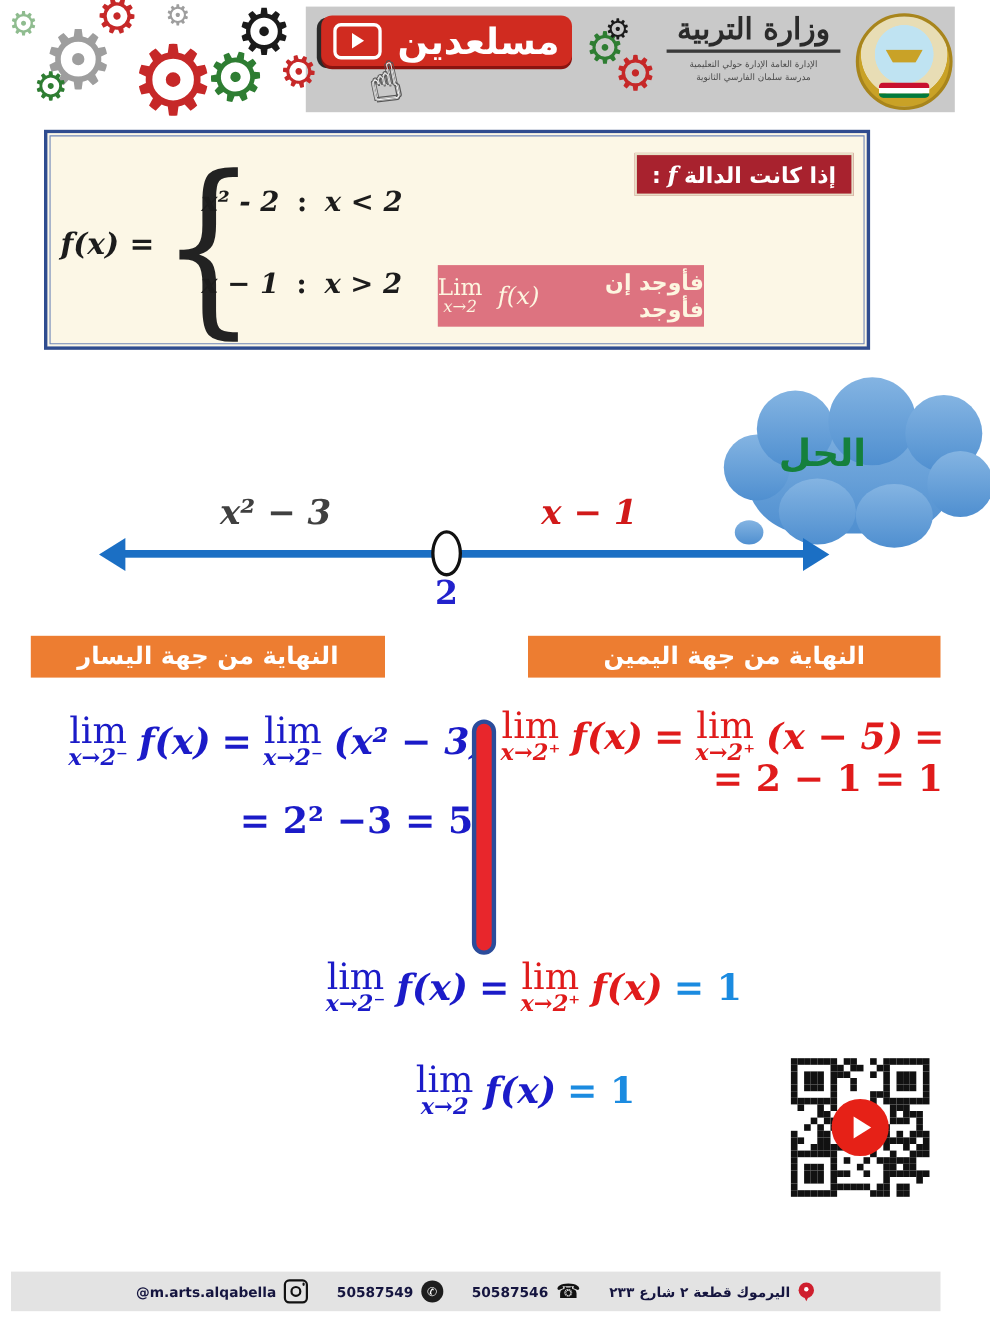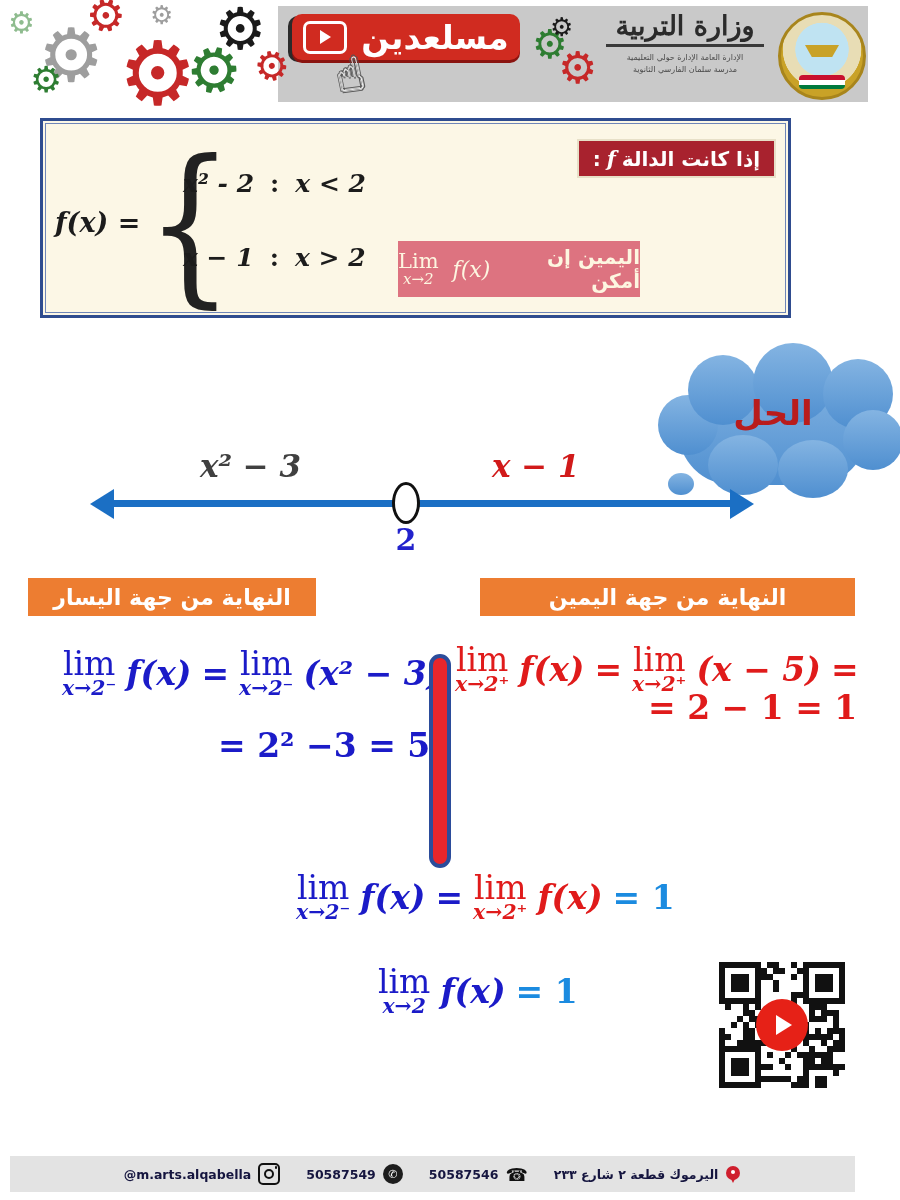--- a/index.html
+++ b/index.html
@@ -54,42 +54,42 @@
   #task-box .ar{font-size:20px;font-weight:bold;direction:rtl;}
   #task-box .limstack{display:inline-flex;flex-direction:column;align-items:center;
             font-family:"DejaVu Serif","Liberation Serif",serif;line-height:1;}
   #task-box .limstack .l{font-size:21px;}
   #task-box .limstack .s{font-size:15px;font-style:italic;}
   #task-box .tfx{font-family:"DejaVu Serif","Liberation Serif",serif;font-style:italic;font-size:22px;}
 
   
   #cloud{position:absolute;left:648px;top:355px;width:250px;height:145px;}
   .puff{position:absolute;border-radius:50%;background:linear-gradient(180deg,#84b4e2,#4f8fd0);}
-  #cloud-label{position:absolute;left:60px;top:38px;width:130px;text-align:center;color:#b91c1c;
+  #cloud-label{position:absolute;left:60px;top:38px;width:130px;text-align:left;color:#15803d;
                font-size:34px;font-weight:bold;z-index:3;}
 
   
   #numberline{position:absolute;left:0;top:440px;width:900px;height:130px;}
   #nl-line{position:absolute;left:108px;top:60px;width:628px;height:7px;background:#1b6fc4;}
   .nl-arrow{position:absolute;top:49px;width:0;height:0;border-top:15px solid transparent;border-bottom:15px solid transparent;}
   #nl-arrow-left{left:90px;border-right:24px solid #1b6fc4;}
   #nl-arrow-right{left:730px;border-left:24px solid #1b6fc4;}
   #nl-circle{position:absolute;left:392px;top:42px;width:22px;height:36px;background:#fff;
              border:3.5px solid #111;border-radius:50%;z-index:2;}
   #nl-two{position:absolute;left:386px;top:82px;width:40px;text-align:center;color:#2222cc;
           font-size:30px;font-weight:bold;font-family:"DejaVu Serif","Liberation Serif",serif;}
   .nl-label{position:absolute;top:8px;font-family:"DejaVu Serif","Liberation Serif",serif;
             font-style:italic;font-weight:bold;font-size:31px;}
   #nl-left-label{left:200px;color:#404040;}
   #nl-right-label{left:492px;color:#d11a1a;}
 
   
   .orange-bar{position:absolute;top:578px;height:38px;background:#ed7d31;color:#fff;
               display:flex;align-items:center;justify-content:center;font-size:22px;font-weight:bold;direction:rtl;}
-  #bar-left{left:28px;width:288px;} #bar-right{left:480px;width:375px;}
+  #bar-left{left:28px;width:322px;} #bar-right{left:480px;width:375px;}
 
   
   .math{font-family:"DejaVu Serif","Liberation Serif",serif;font-weight:bold;}
   .limstk{display:inline-flex;flex-direction:column;align-items:center;line-height:.95;vertical-align:middle;}
   .limstk .l{font-weight:normal;}
   .limstk .s{font-size:.62em;font-style:italic;}
   .mvar{font-style:italic;}
   .mrow{display:flex;align-items:center;gap:10px;position:absolute;}
   .blue{color:#1b1bc8;} .red{color:#e01b1b;} .lblue{color:#1b8be0;}
   #llim-row1{left:62px;top:648px;font-size:33px;}
@@ -191,21 +191,21 @@
         <span class="v">x − 1</span><span class="case-colon">:</span><span class="v">x &gt; 2</span>
       </div>
     </div>
 
     <div id="task-box">
       <span class="limstack">
         <span class="l">Lim</span>
         <span class="s">x→2</span>
       </span>
       <span class="tfx">f(x)</span>
-      <span class="ar">اليمين إن أمكن</span>
+      <span class="ar">فأوجد إن فأوجد</span>
     </div>
   </div>
 
   <div id="cloud">
     <div class="puff" style="left:30px;top:20px;width:190px;height:110px;border-radius:55px;"></div>
     <div class="puff" style="left:10px;top:40px;width:60px;height:60px;"></div>
     <div class="puff" style="left:40px;top:0px;width:70px;height:70px;"></div>
     <div class="puff" style="left:105px;top:-12px;width:80px;height:80px;"></div>
     <div class="puff" style="left:175px;top:4px;width:70px;height:70px;"></div>
     <div class="puff" style="left:195px;top:55px;width:60px;height:60px;"></div>

